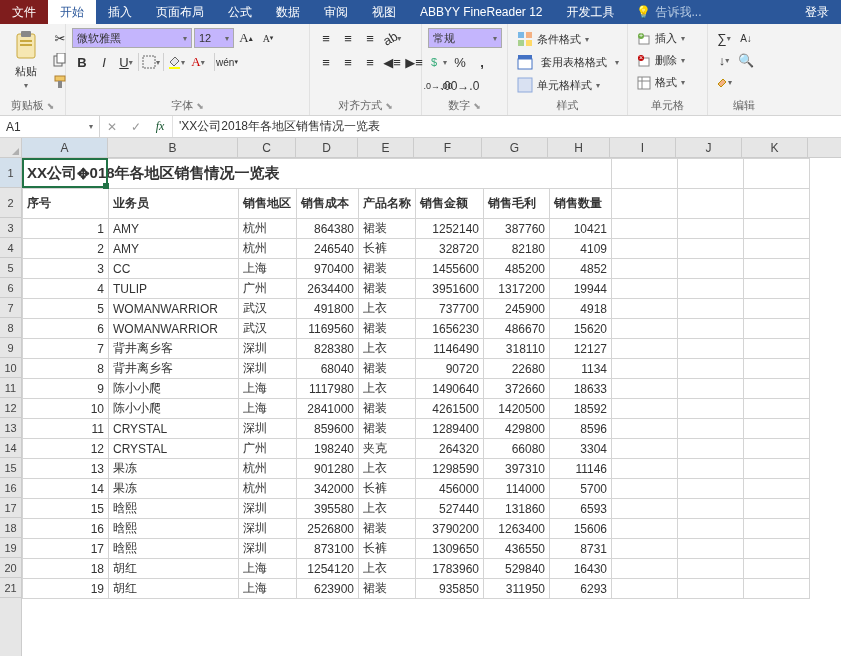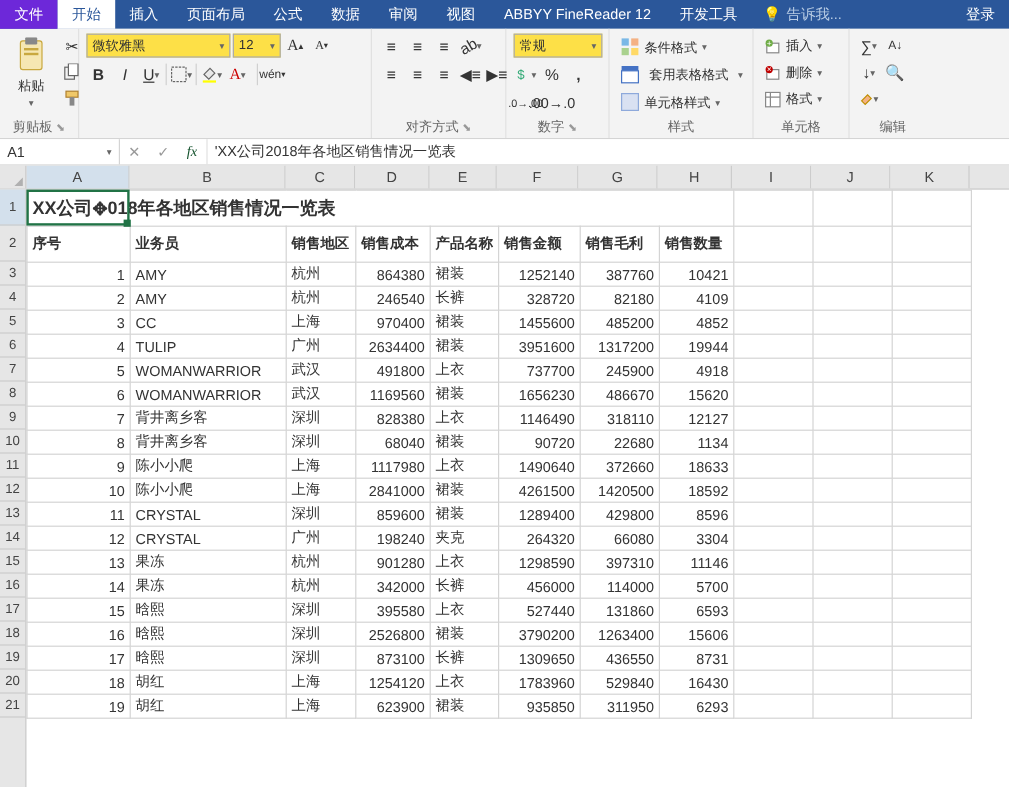--- a/index.html
+++ b/index.html
@@ -1,40 +1,40 @@
 <!DOCTYPE html>
 <html><head>
 <meta charset="utf-8">
 <style>
 *{box-sizing:border-box;margin:0;padding:0;font-family:"Microsoft YaHei","微软雅黑",Arial,sans-serif}
 body{width:841px;height:656px;background:#fff;overflow:hidden;font-size:12px;color:#333}
 
 
 .menubar{background:#2b579a;color:#fff;height:24px;display:flex;align-items:stretch}
 .menubar .tab{padding:0 12px;display:flex;align-items:center;font-size:12px;cursor:pointer}
-.menubar .tab.file{background:#6d28d9}
+.menubar .tab.file{background:#7f1d1d}
 .menubar .tab.active{background:#fff;color:#2b579a}
 .menubar .spacer{flex:1}
 .menubar .tellme{display:flex;align-items:center;padding:0 10px;color:#b8cce4;gap:4px}
 .menubar .right{padding:0 12px;display:flex;align-items:center}
 
 
 .ribbon{background:#f3f3f3;border-bottom:1px solid #d4d4d4;height:92px;display:flex}
 .rgroup{border-right:1px solid #e1e1e1;padding:4px 6px 2px;display:flex;flex-direction:column;justify-content:space-between}
 .rgroup .label{text-align:center;font-size:11px;color:#666;padding-top:2px}
 .rgroup .body{flex:1;display:flex;align-items:flex-start;gap:4px}
 
 .btn{display:flex;align-items:center;justify-content:center;padding:2px;border:1px solid transparent;cursor:pointer}
 .bigbtn{display:flex;flex-direction:column;align-items:center;gap:2px;padding:2px 4px;cursor:pointer;font-size:11px}
 .bigicon{width:32px;height:32px;display:flex;align-items:center;justify-content:center}
 
 .vstack{display:flex;flex-direction:column;gap:2px}
 .hstack{display:flex;gap:2px;align-items:center}
 
-.combobox{border:1px solid #ababab;background:#fde047;height:20px;display:flex;align-items:center;padding:0 4px;font-size:11px;justify-content:space-between;gap:6px}
+.combobox{border:1px solid #ababab;background:#c4b5fd;height:20px;display:flex;align-items:center;padding:0 4px;font-size:11px;justify-content:space-between;gap:6px}
 .dd{font-size:8px;color:#666}
 
 .smallbox{width:20px;height:20px;border:1px solid transparent;display:flex;align-items:center;justify-content:center;font-size:13px;cursor:pointer}
 
 
 .fbar-wrap{display:flex;border-bottom:1px solid #d4d4d4;height:22px;background:#fff}
 .namebox{width:100px;border-right:1px solid #d4d4d4;display:flex;align-items:center;padding:0 6px;font-size:12px;justify-content:space-between}
 .fbar-btns{display:flex;align-items:center;border-right:1px solid #e1e1e1}
 .fbar-btns .b{width:24px;height:100%;display:flex;align-items:center;justify-content:center;color:#999;font-size:12px;cursor:pointer}
 .fbar-btns .b.fx{font-style:italic;font-family:serif;color:#14532d}
@@ -177,20 +177,21 @@
             <span class="dd">▾</span>
           </div>
         <div class="smallbox">
             <span><span style="font-family:serif;color:#c00">A</span></span>
             <span class="dd">▾</span>
           </div>
         <div style="width:1px;height:18px;background:#d0d0d0;margin-left:4px"></div>
         <div class="smallbox" style="font-size:10px">wén<br><span style="font-size:7px">▾</span></div>
       </div>
     </div>
+    <div class="label"><span>字体</span> <span style="font-size:9px;color:#999">⬊</span></div>
   </div>
 
   <div class="rgroup" style="width:112px">
     <div class="body" style="flex-direction:column;gap:4px">
       <div class="hstack">
         <div class="smallbox">
             <span>≡</span>
           </div>
         <div class="smallbox">
             <span>≡</span>

